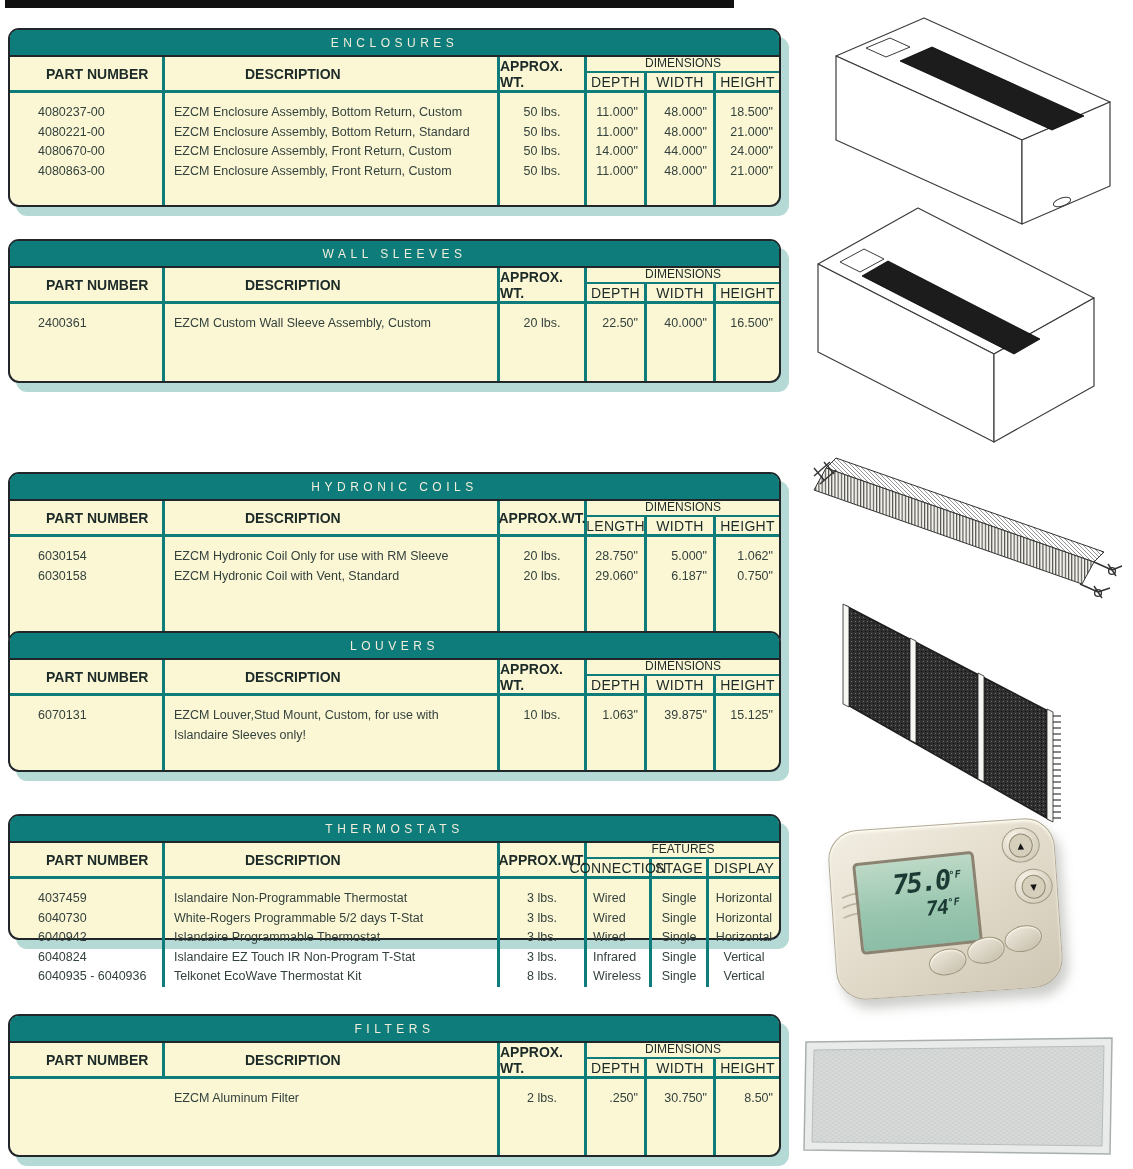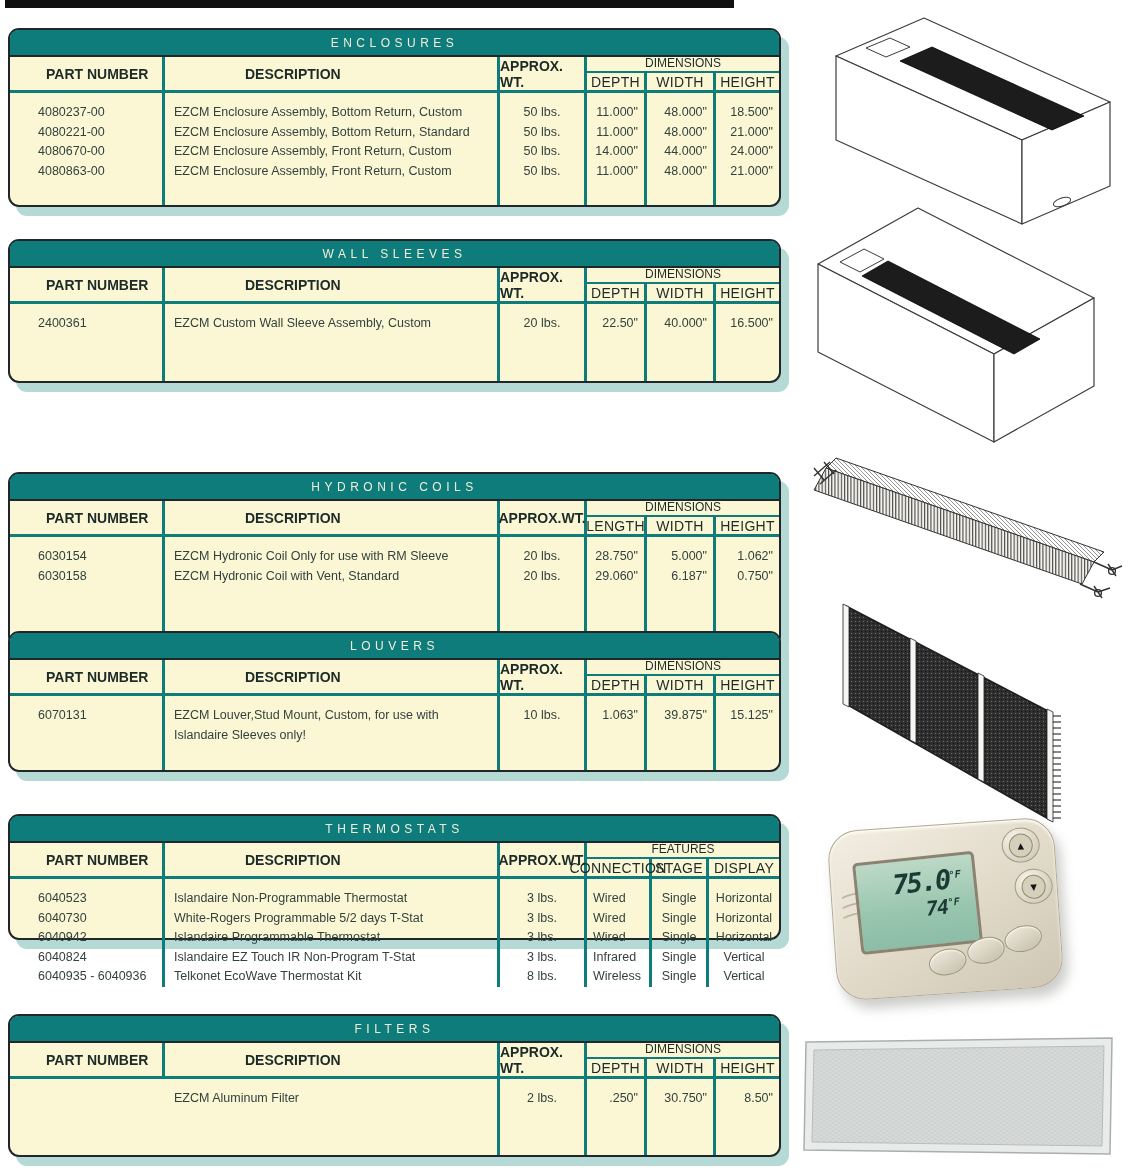--- a/index.html
+++ b/index.html
@@ -274,21 +274,21 @@
     <div class="titlebar">THERMOSTATS</div>
     <div class="t-grid features">
       <div class="hc hc-part tealR tealB">PART NUMBER</div>
       <div class="hc hc-desc tealR tealB">DESCRIPTION</div>
       <div class="hc hc-wt tealR tealB">APPROX.WT.</div>
       <div class="hc-group">FEATURES</div>
       <div class="hc-s1 subh tealR tealB">CONNECTION</div>
       <div class="hc-s2 subh tealR tealB">STAGE</div>
       <div class="hc-s3 subh tealB">DISPLAY</div>
       <div class="dcol dcol-part tealR">
-        <div class="cell">6040523</div>
+        <div class="cell">4037459</div>
         <div class="cell">6040730</div>
         <div class="cell">6040942</div>
         <div class="cell">6040824</div>
         <div class="cell">6040935 - 6040936</div>
       </div>
       <div class="dcol dcol-desc tealR">
         <div class="cell">Islandaire Non-Programmable Thermostat</div>
         <div class="cell">White-Rogers Programmable 5/2 days T-Stat</div>
         <div class="cell">Islandaire Programmable Thermostat</div>
         <div class="cell">Islandaire EZ Touch IR Non-Program T-Stat</div>

